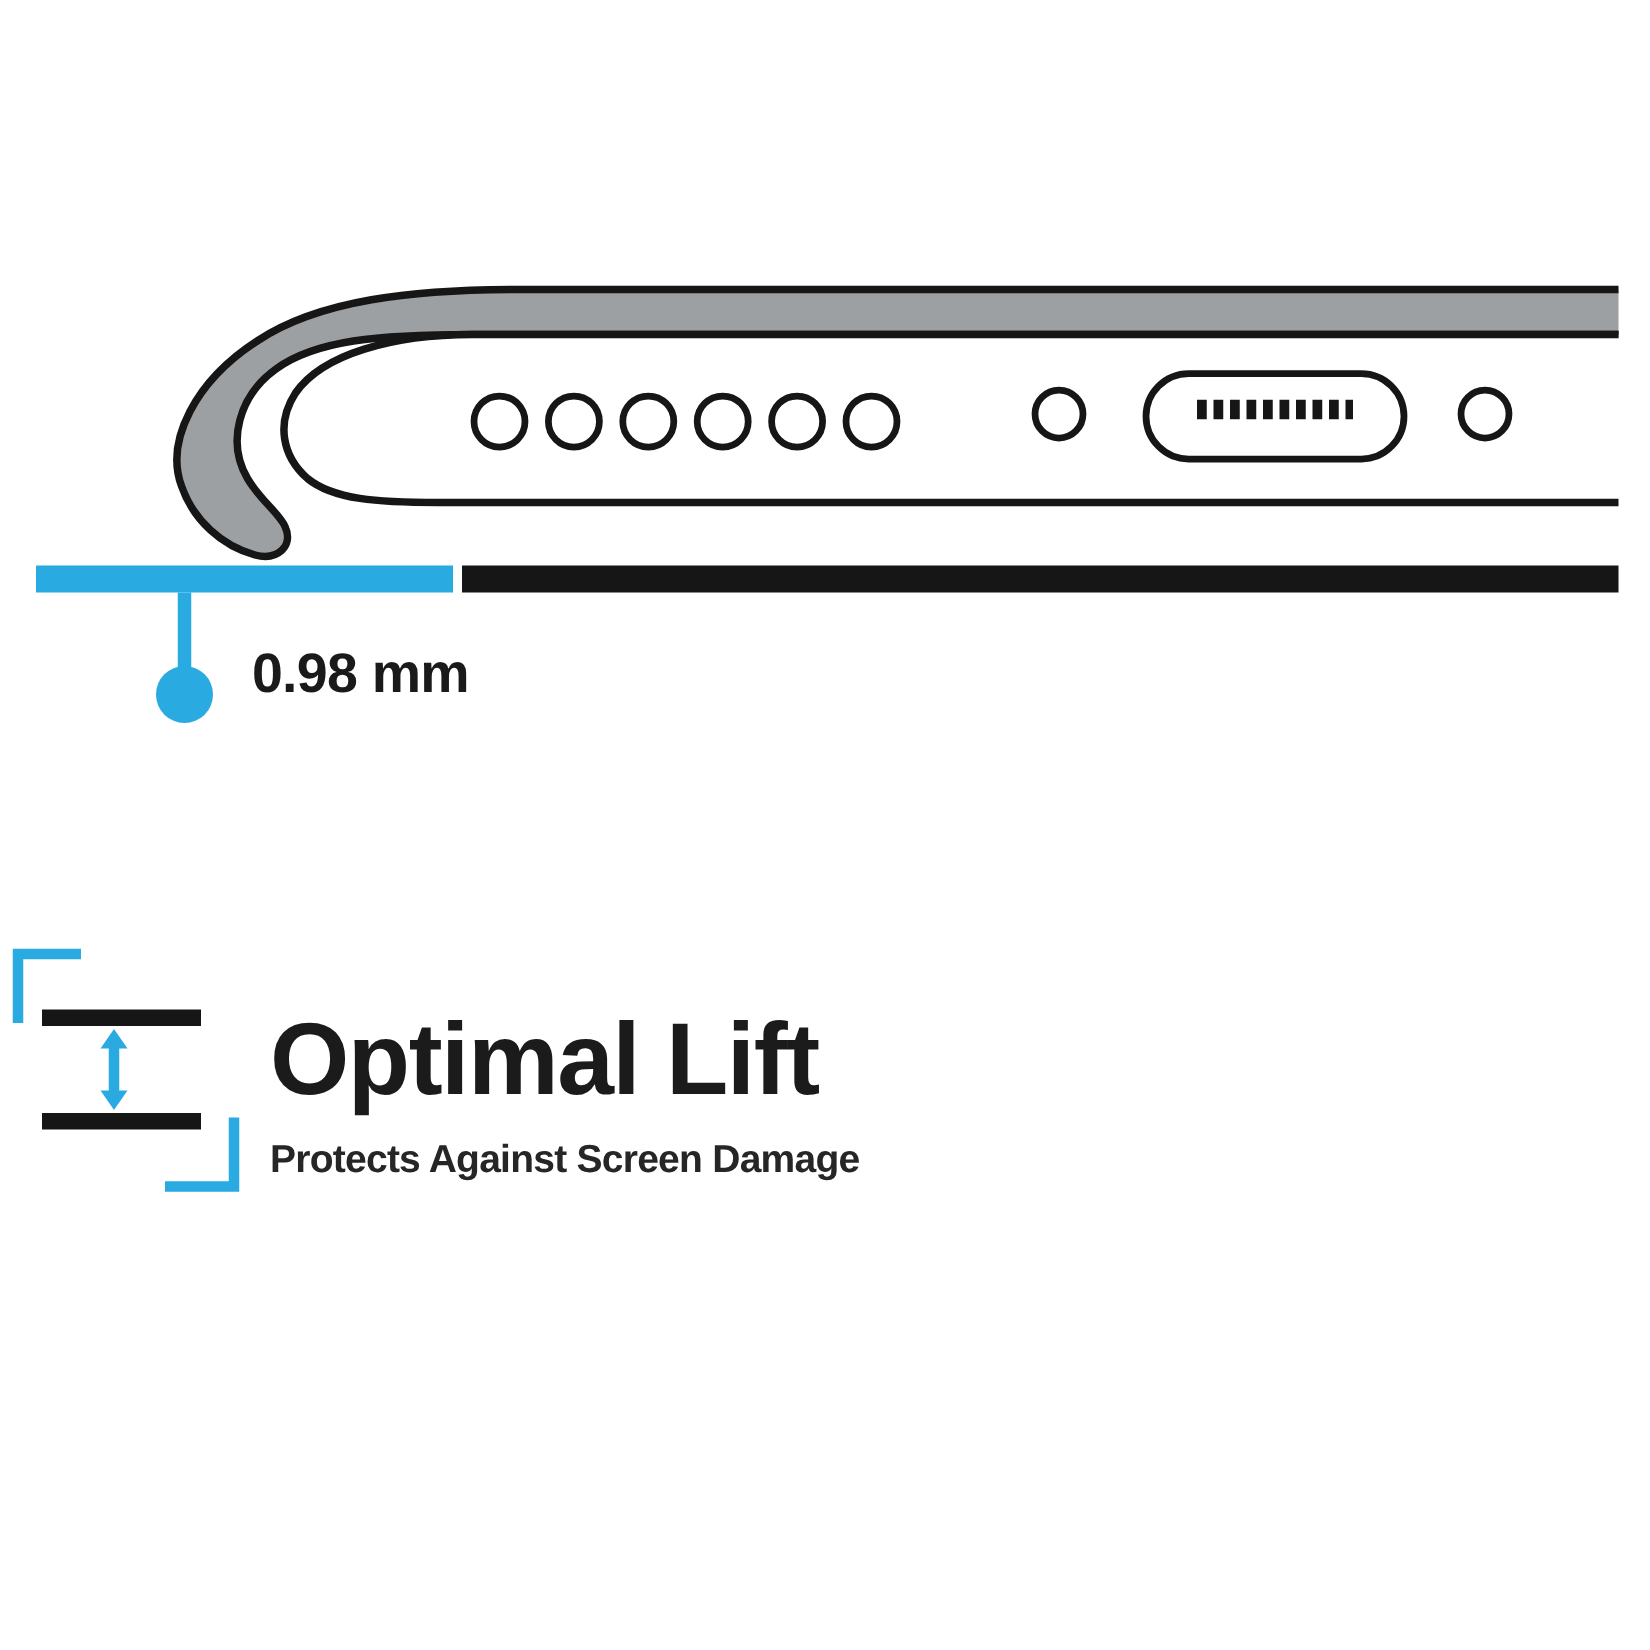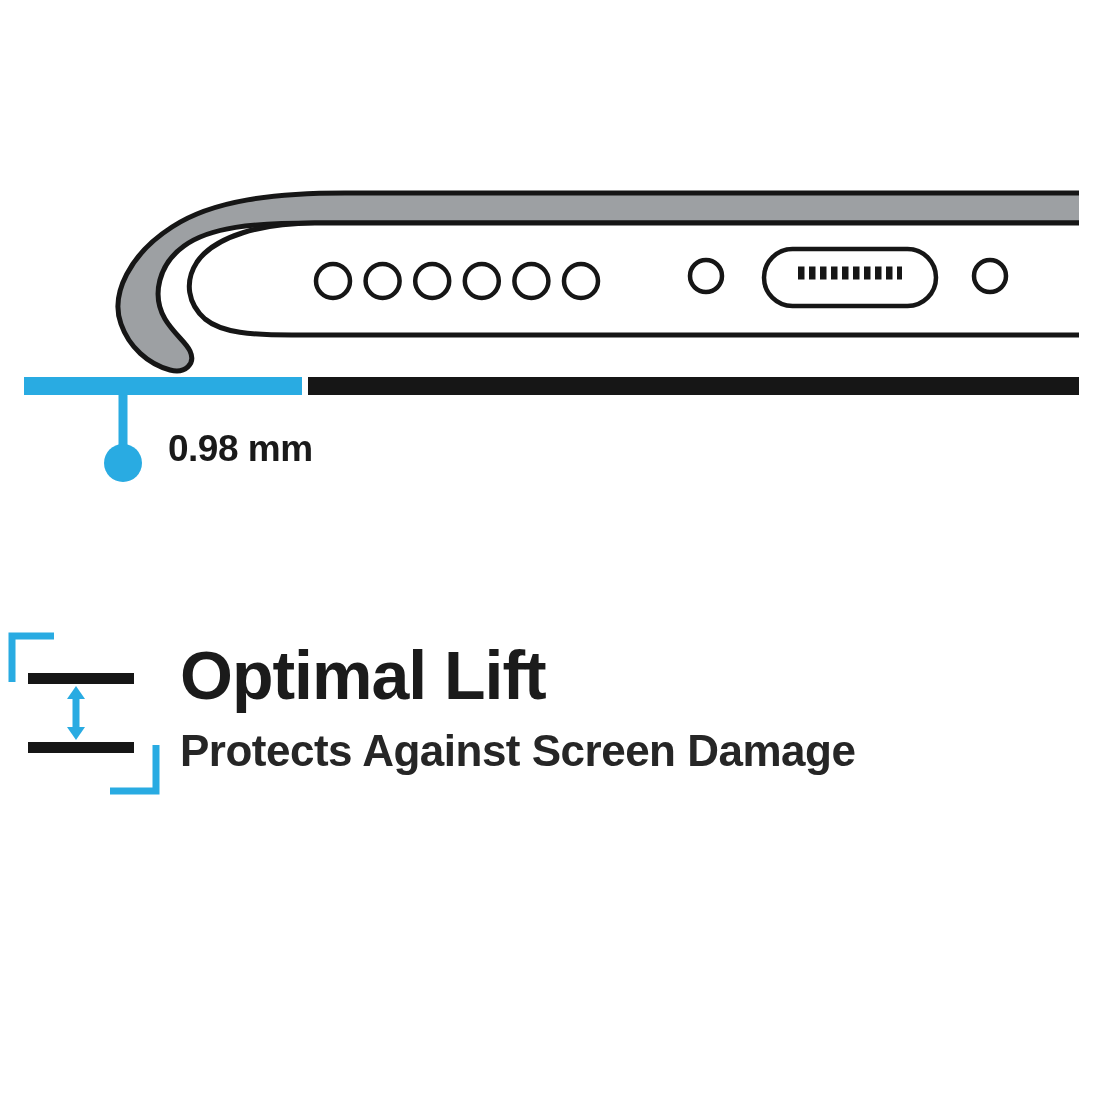--- a/index.html
+++ b/index.html
@@ -27,34 +27,34 @@
     white-space: nowrap;
   }
   .lift-icon {
     position: absolute;
     left: 0; top: 625px;
     width: 180px; height: 180px;
     display: block;
   }
   .feature-text {
     position: absolute;
-    left: 180px; top: 641px;
+    left: 180px; top: 672px;
     width: 900px;
   }
   .feature-title {
     font-size: 68px;
     line-height: 1.0;
     font-weight: bold;
     color: #1b1b1b;
     letter-spacing: -1px;
     white-space: nowrap;
   }
   .feature-subtitle {
     margin-top: 17px;
-    font-size: 44px;
+    font-size: 26px;
     font-weight: bold;
     color: #262626;
     letter-spacing: -0.5px;
     white-space: nowrap;
   }
 </style>
 </head>
 <body>
 
 <div class="page">

